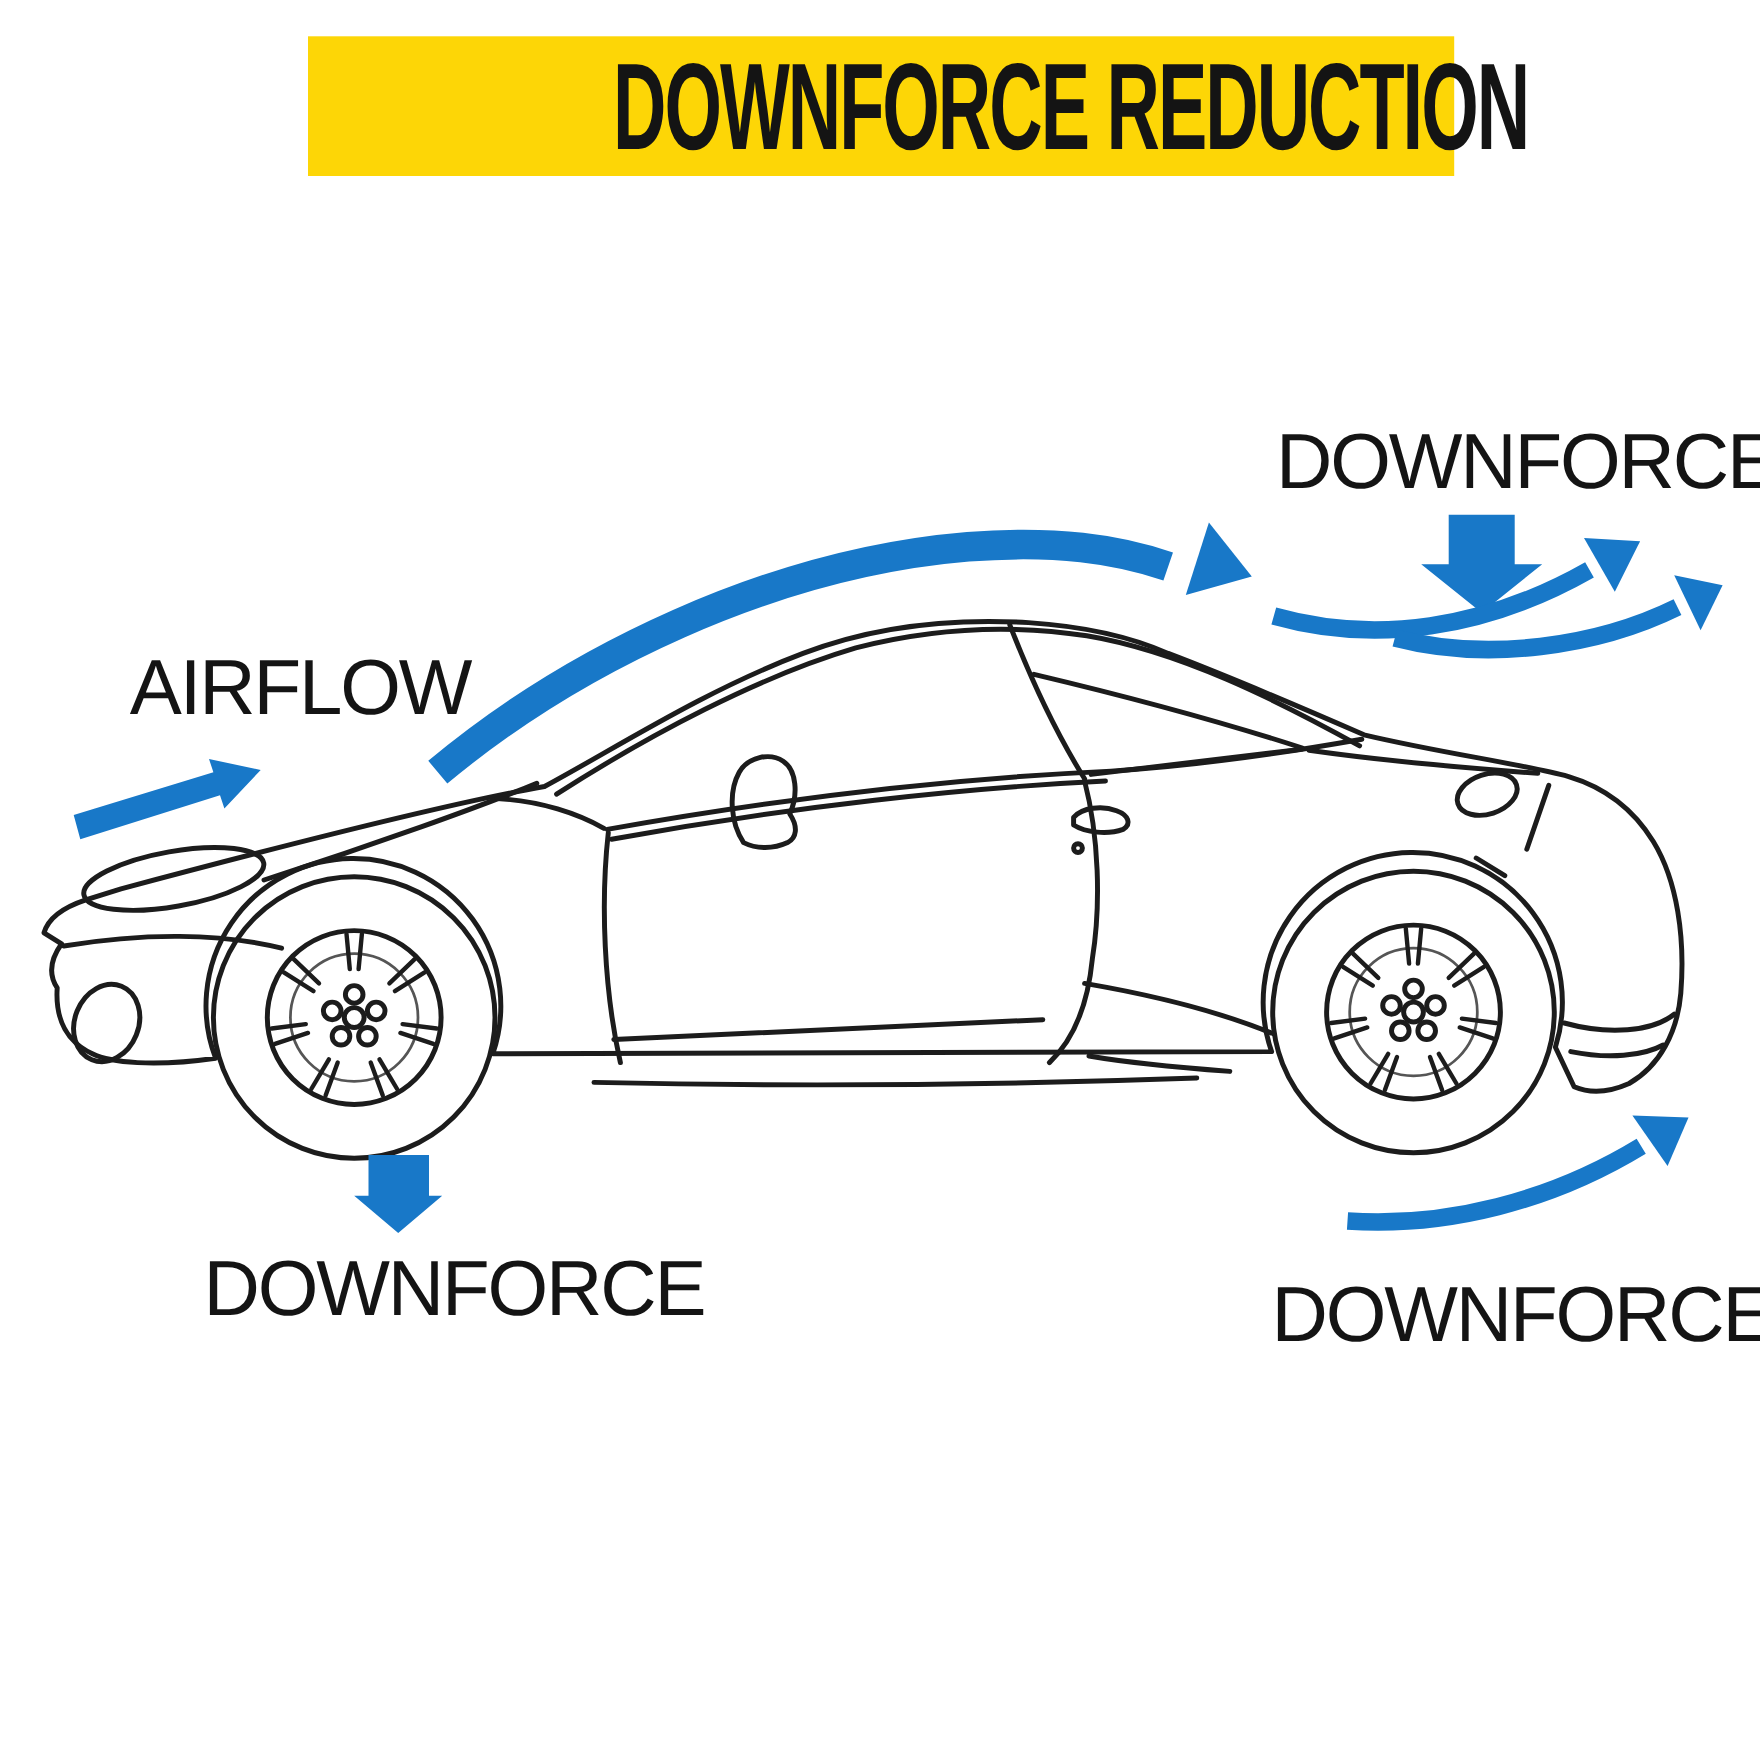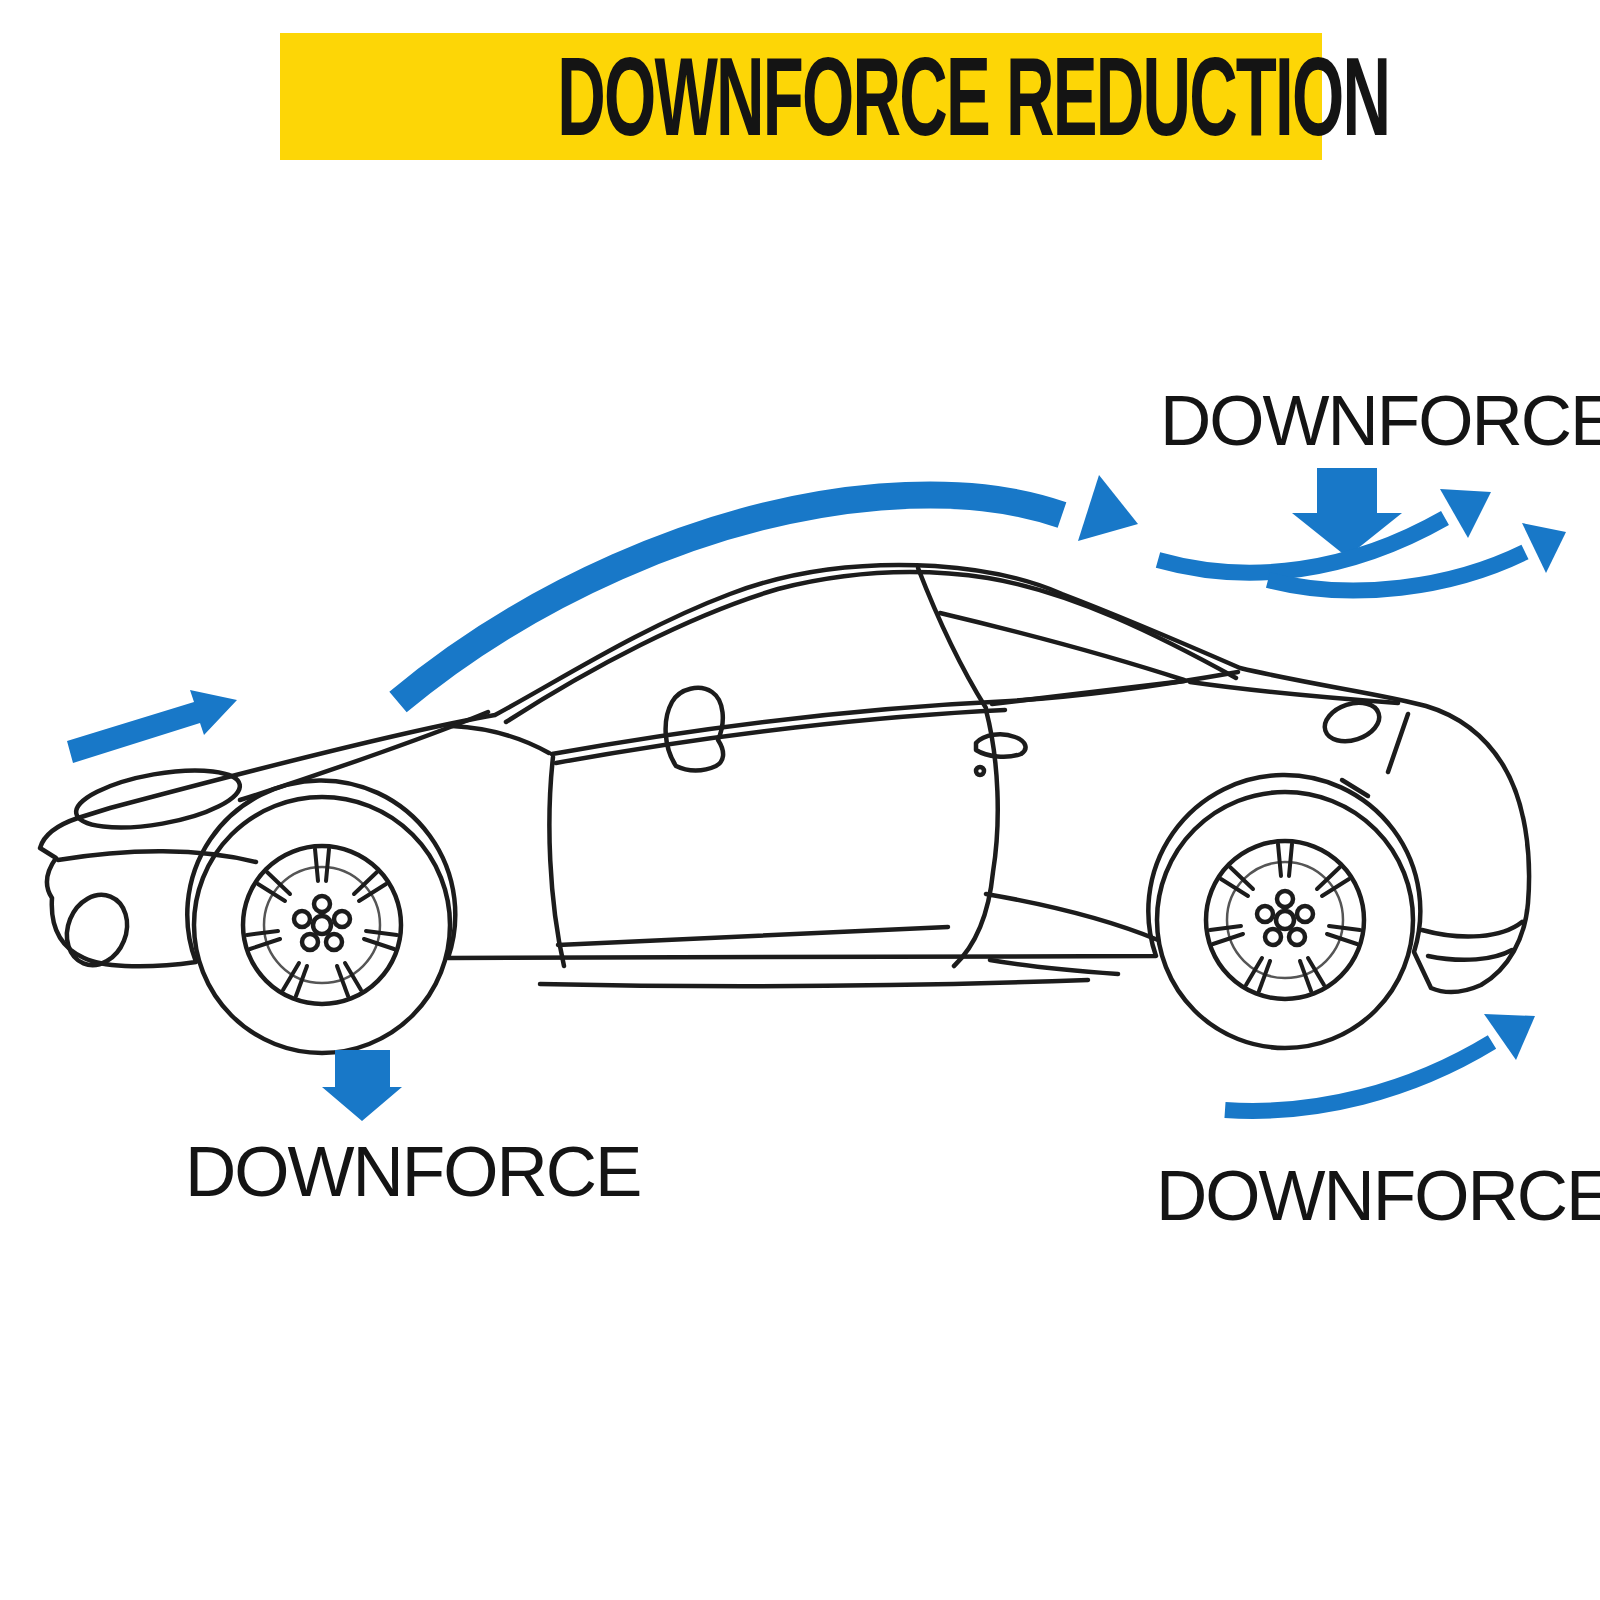--- a/index.html
+++ b/index.html
@@ -42,20 +42,21 @@
 </style>
 </head>
 <body>
 
 <div class="canvas">
 
   <div class="banner">
     <span class="title">DOWNFORCE REDUCTION</span>
   </div>
 
+  <div class="label label-airflow">AIRFLOW</div>
   <div class="label label-df-top-right">DOWNFORCE</div>
   <div class="label label-df-bottom-left">DOWNFORCE</div>
   <div class="label label-df-bottom-right">DOWNFORCE</div>
 
   <svg class="diagram" width="1600" height="1600" viewBox="0 0 1600 1600" xmlns="http://www.w3.org/2000/svg">
 
     <g>
 
       <path class="car-stroke" d="
         M 40,848

